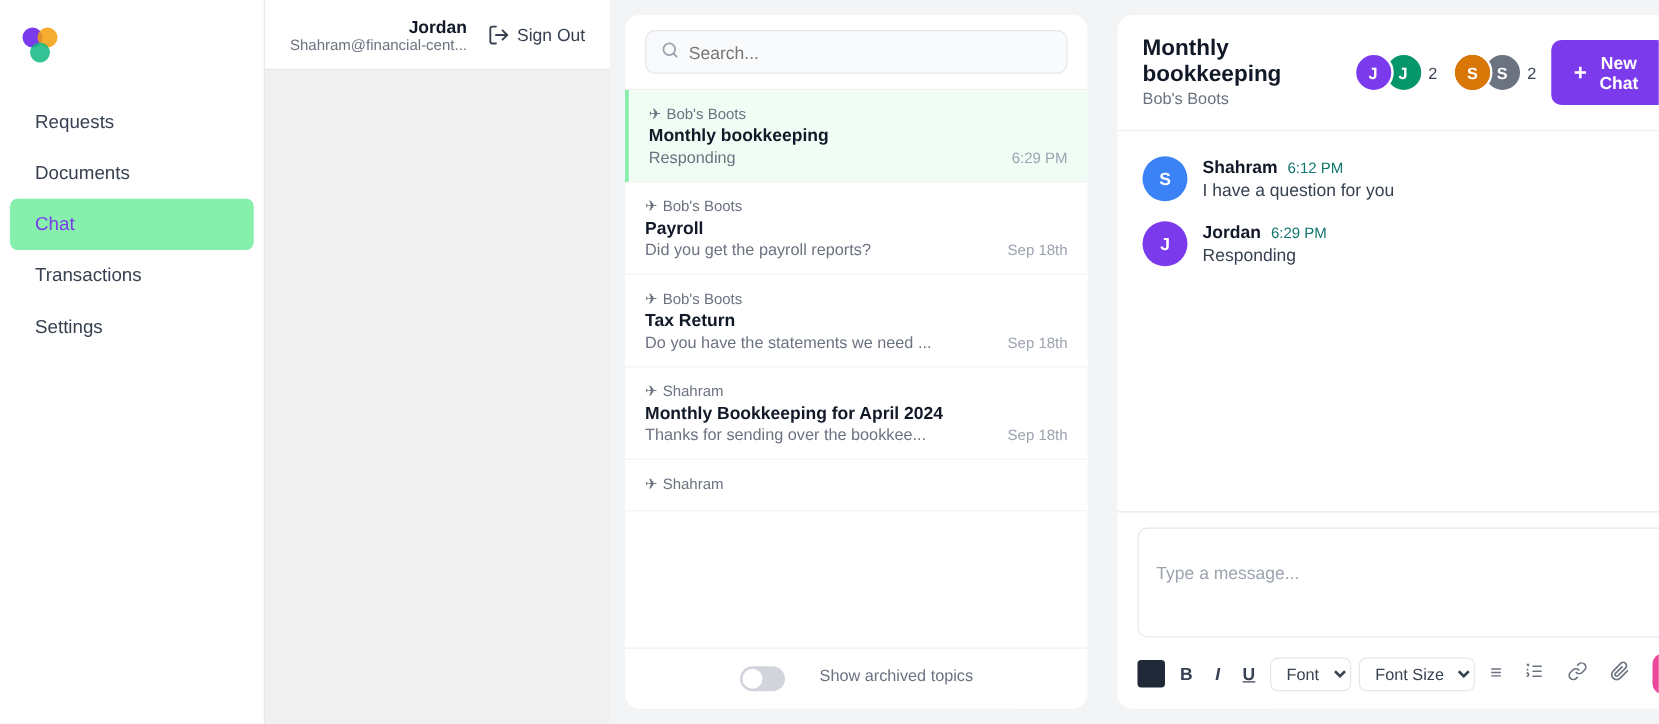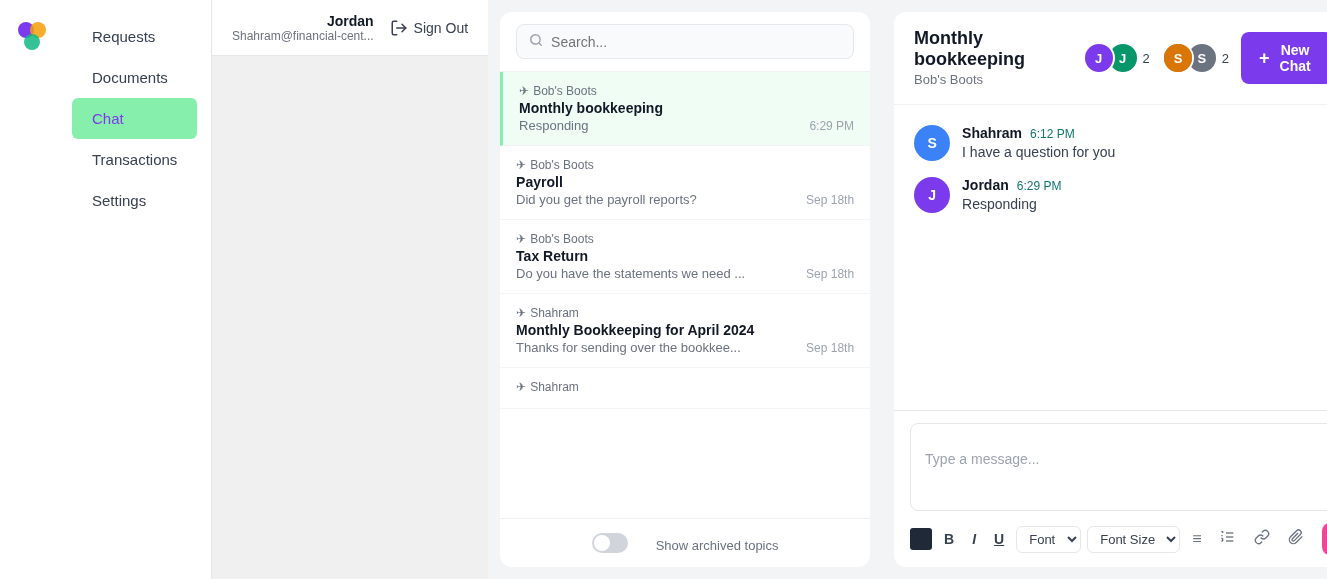--- a/index.html
+++ b/index.html
@@ -1,39 +1,39 @@
 <!DOCTYPE html>
 <html><head>
   <meta charset="utf-8">
   <style>
     * { box-sizing: border-box; margin: 0; padding: 0; }
     body { font-family: -apple-system, BlinkMacSystemFont, 'Segoe UI', sans-serif; background: #f0f0f0; display: flex; height: 579px; width: 1327px; overflow: hidden; }
 
     
-    .sidebar { width: 212px; background: #fff; display: flex; flex-direction: row; padding: 16px 0; border-right: 1px solid #e5e7eb; flex-shrink: 0; }
+    .sidebar { width: 212px; background: #fff; display: flex; flex-direction: column; padding: 16px 0; border-right: 1px solid #e5e7eb; flex-shrink: 0; }
     .sidebar-logo { padding: 4px 16px 20px; }
     .sidebar-logo svg { width: 32px; height: 32px; }
     .sidebar-nav-item { padding: 12px 20px; font-size: 15px; color: #374151; cursor: pointer; border-radius: 6px; margin: 0 8px; }
     .sidebar-nav-item.active { background: #86efac; color: #7c3aed; font-weight: 500; }
 
     
     .topics-panel { width: 370px; background: #fff; border-radius: 12px; display: flex; flex-direction: column; overflow: hidden; margin-right: 12px; }
     .search-bar { padding: 12px 16px; border-bottom: 1px solid #f0f0f0; }
     .search-input-wrap { display: flex; align-items: center; background: #f9fafb; border: 1px solid #e5e7eb; border-radius: 8px; padding: 8px 12px; gap: 8px; }
     .search-input-wrap input { border: none; background: transparent; font-size: 14px; color: #374151; outline: none; width: 100%; }
     .search-icon { color: #9ca3af; font-size: 14px; }
     .topics-list { flex: 1; overflow-y: auto; }
     .topic-item { padding: 12px 16px; border-bottom: 1px solid #f3f4f6; cursor: pointer; }
     .topic-item.active { background: #f0fdf4; border-left: 3px solid #86efac; }
     .topic-client { display: flex; align-items: center; gap: 4px; font-size: 12px; color: #6b7280; margin-bottom: 2px; }
     .topic-title { font-size: 14px; font-weight: 600; color: #111827; margin-bottom: 2px; }
     .topic-preview { display: flex; justify-content: space-between; align-items: center; }
     .topic-preview-text { font-size: 13px; color: #6b7280; flex: 1; overflow: hidden; text-overflow: ellipsis; white-space: nowrap; }
     .topic-time { font-size: 12px; color: #9ca3af; flex-shrink: 0; margin-left: 8px; }
-    .archived-toggle { padding: 14px 16px; display: flex; align-items: flex-end; justify-content: center; gap: 28px; border-top: 1px solid #f0f0f0; font-size: 13px; color: #6b7280; }
+    .archived-toggle { padding: 14px 16px; display: flex; align-items: flex-start; justify-content: center; gap: 28px; border-top: 1px solid #f0f0f0; font-size: 13px; color: #6b7280; }
     .toggle-switch { width: 36px; height: 20px; background: #d1d5db; border-radius: 10px; position: relative; cursor: pointer; }
     .toggle-knob { width: 16px; height: 16px; background: #fff; border-radius: 50%; position: absolute; top: 2px; left: 2px; }
 
     
     .chat-panel { flex: 1; background: #fff; border-radius: 12px; display: flex; flex-direction: column; overflow: hidden; }
     .chat-header { padding: 16px 20px; border-bottom: 1px solid #f0f0f0; display: flex; align-items: center; justify-content: space-between; }
     .chat-header-left h2 { font-size: 18px; font-weight: 700; color: #111827; }
     .chat-header-left span { font-size: 13px; color: #6b7280; }
     .chat-header-right { display: flex; align-items: center; gap: 12px; }
     .avatar-group { display: flex; align-items: center; gap: 4px; }

